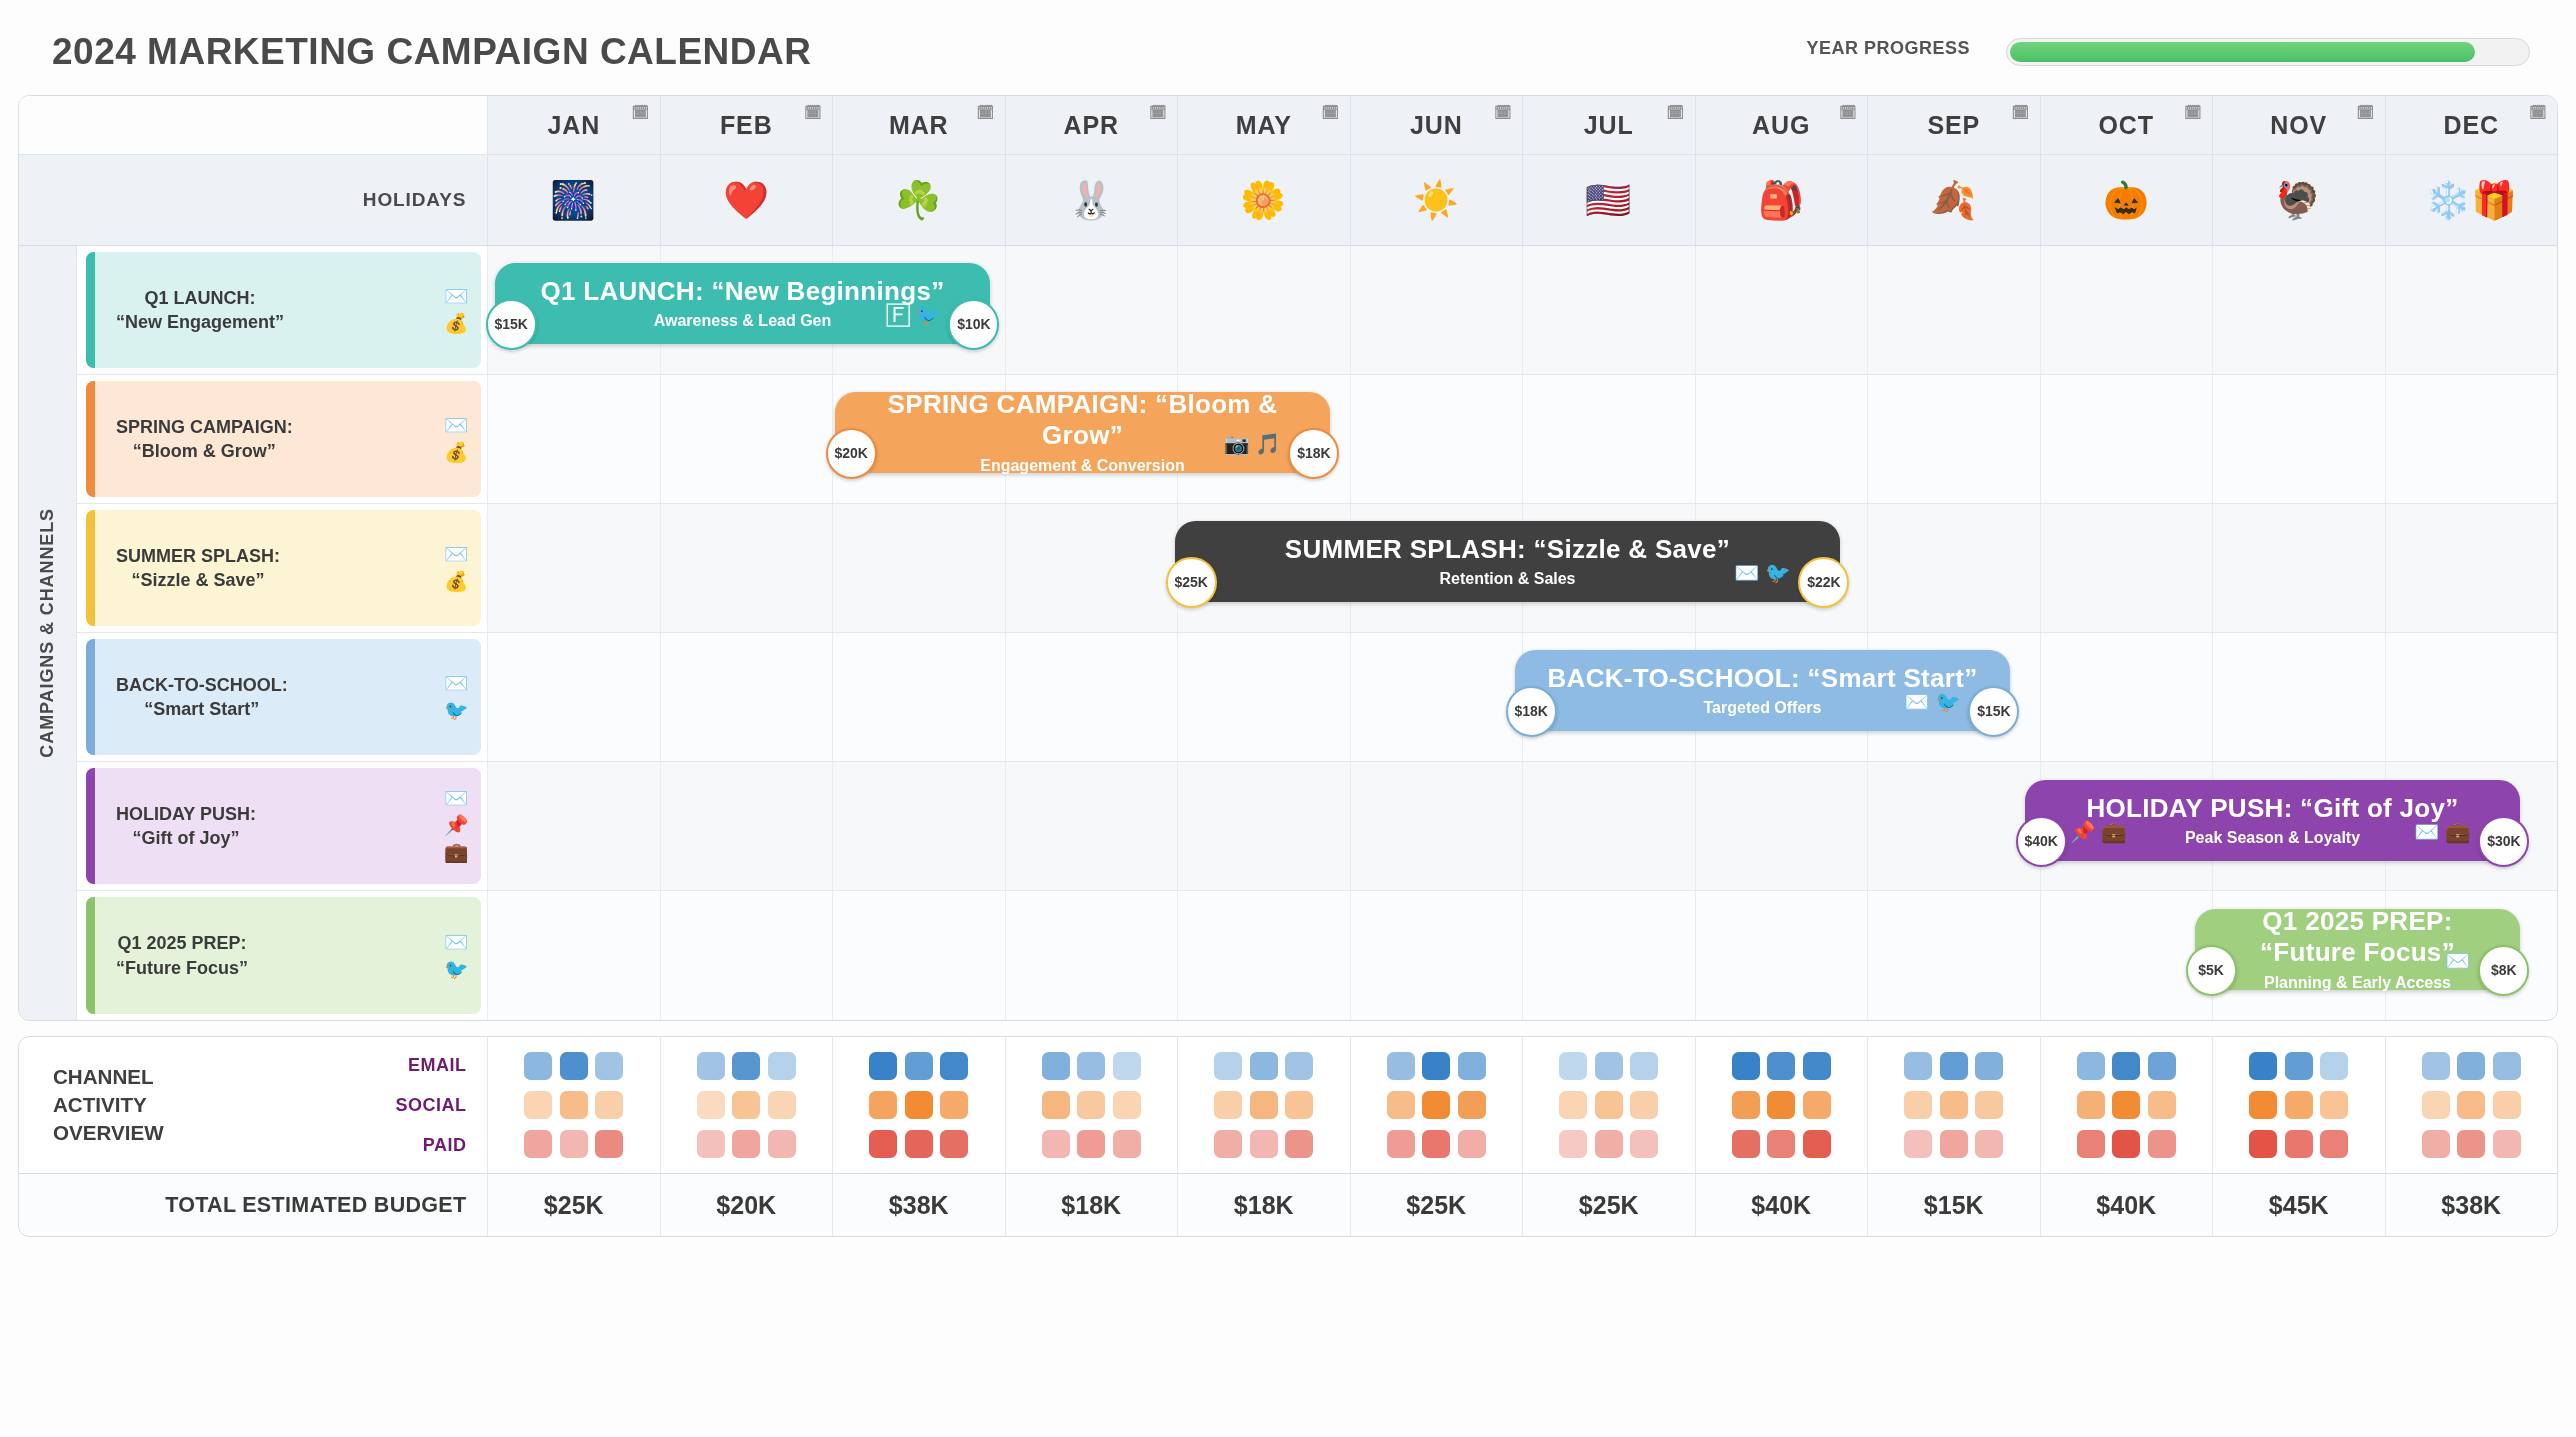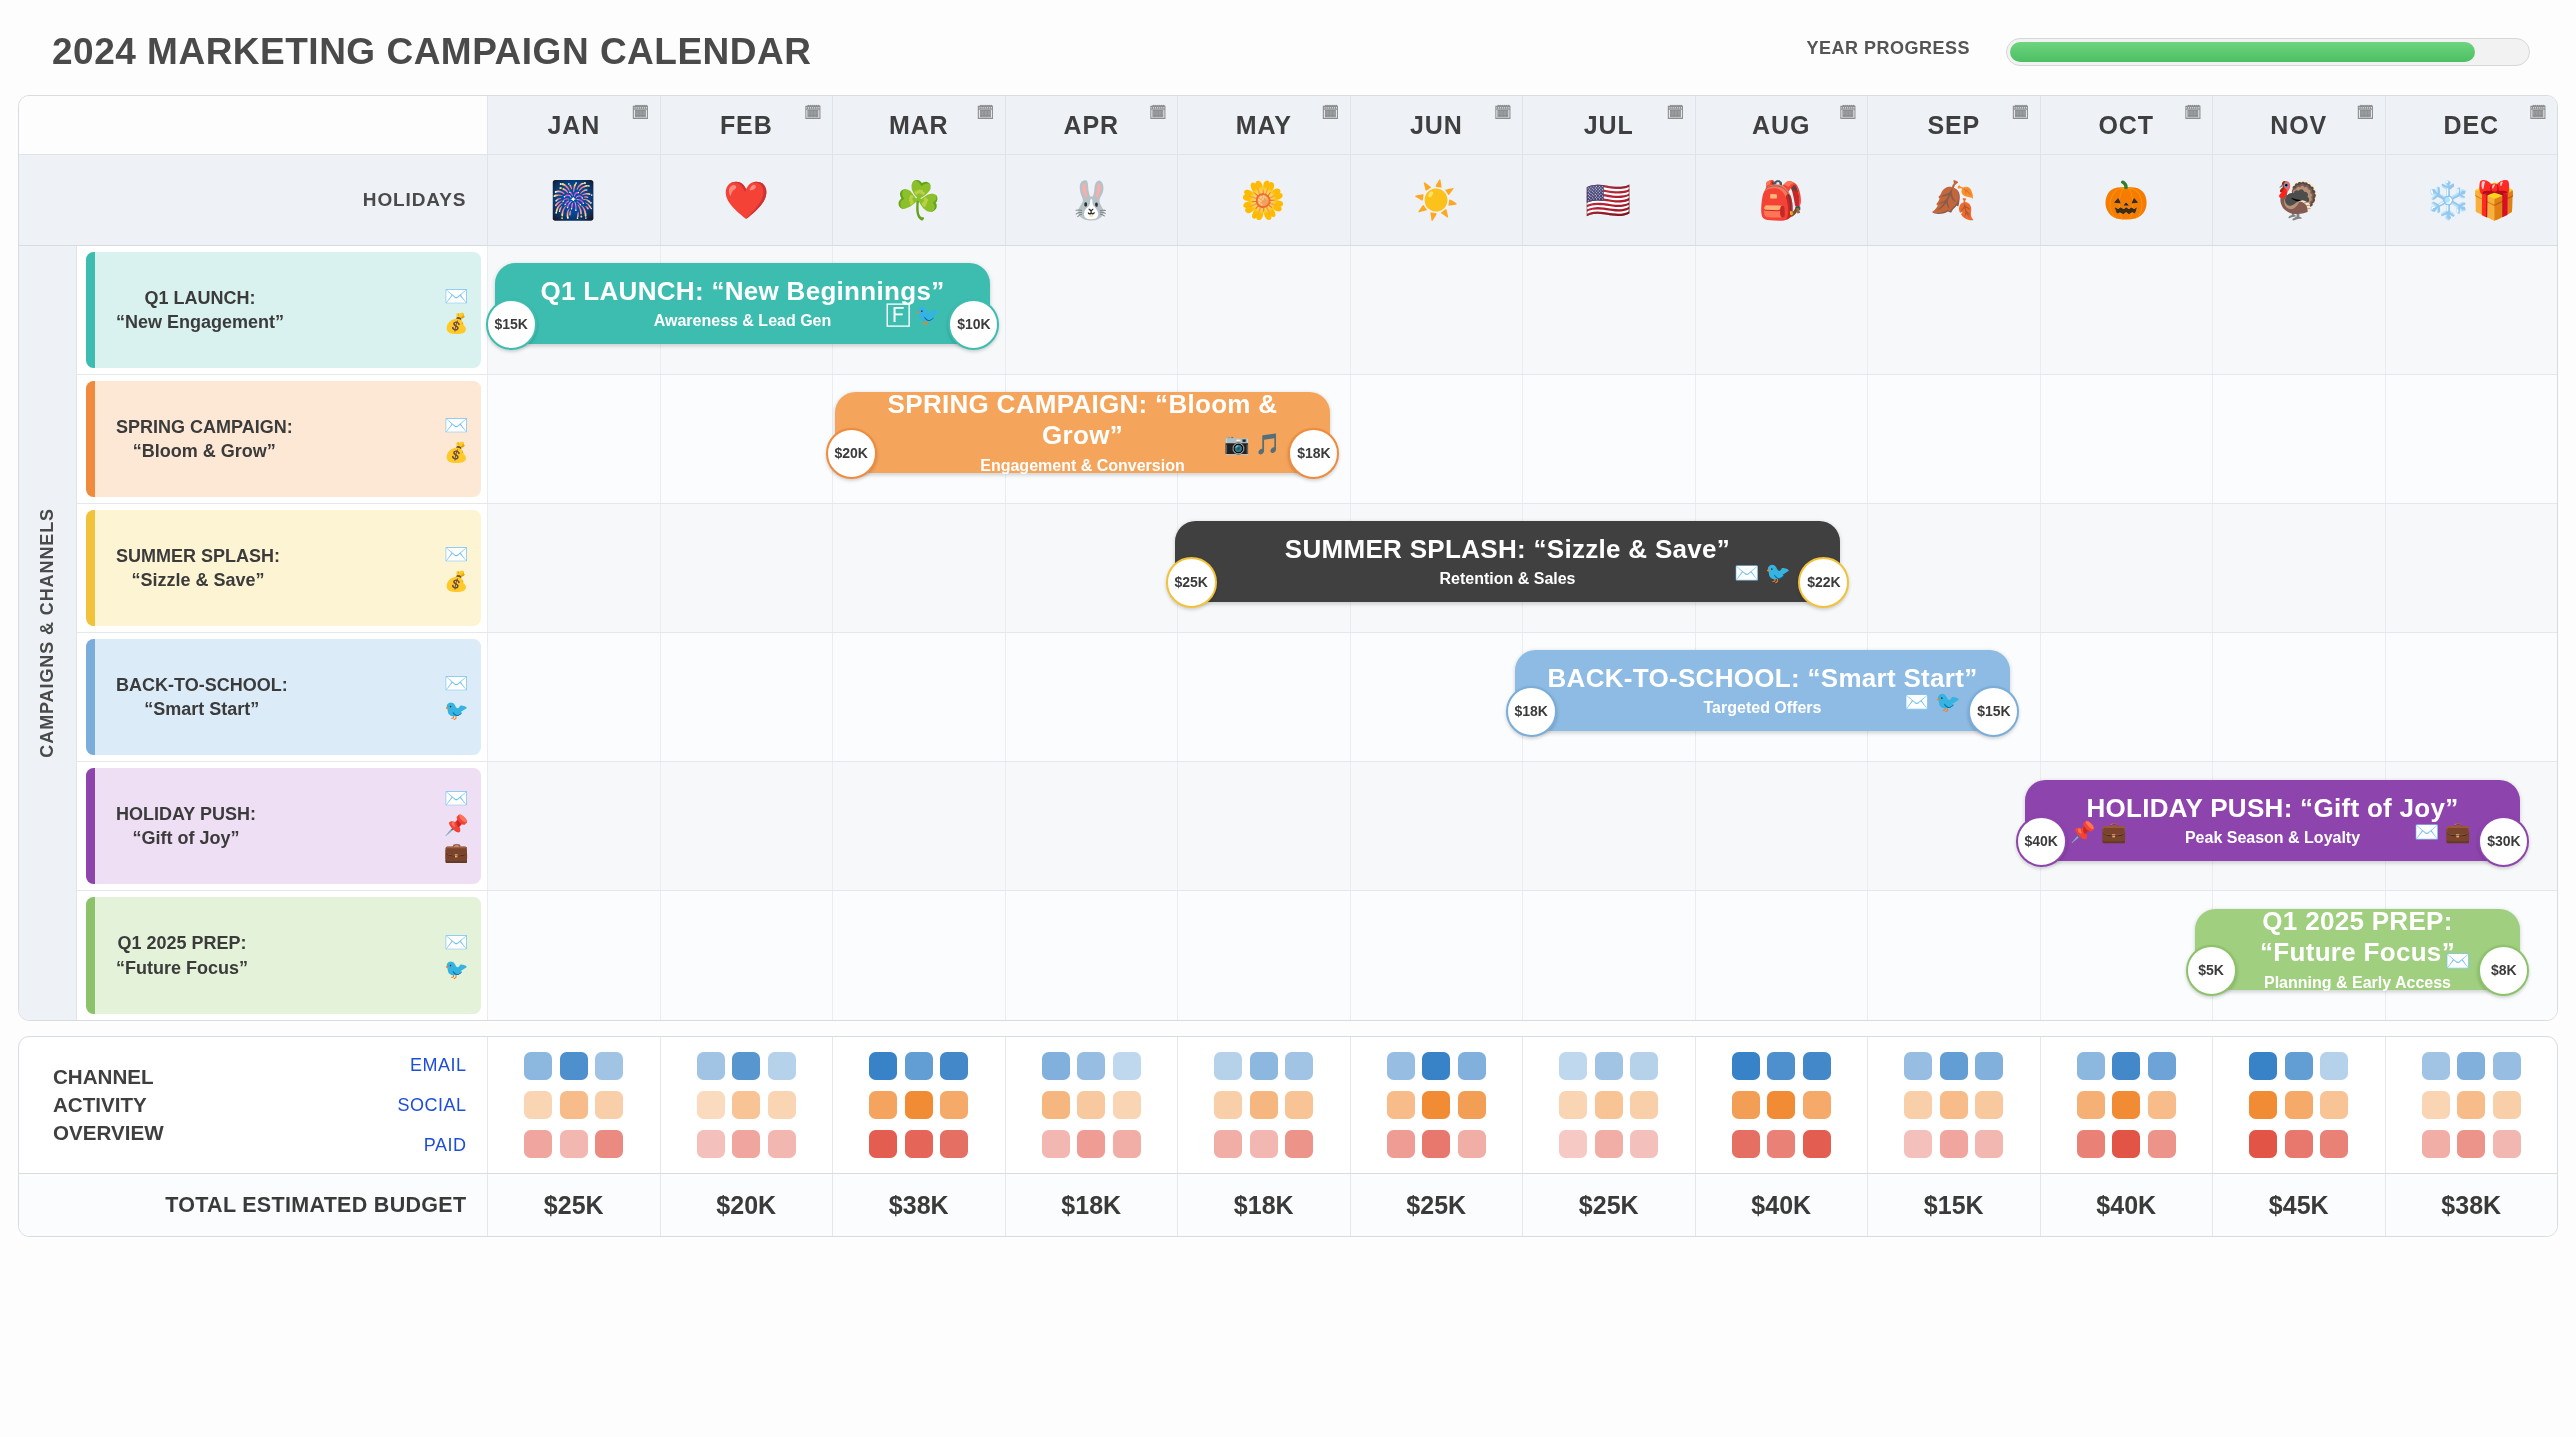--- a/index.html
+++ b/index.html
@@ -172,21 +172,21 @@
     width: 468px; min-width: 468px;
     display: flex; align-items: center;
     padding: 13px 0 13px 34px; gap: 15px;
   }
   .act-title { font-size: 20.6px; font-weight: bold; color: #3f3f3f; line-height: 1.35; }
   .act-rowlabels {
     margin-left: auto; padding-right: 20.6px;
     display: flex; flex-direction: column; gap: 19px;
     text-align: right;
   }
-  .act-rowlabels div { font-size: 18px; font-weight: normal; color: #1d4ed8; letter-spacing: 0.5px; }
+  .act-rowlabels div { font-size: 18px; font-weight: bold; color: #701a75; letter-spacing: 0.5px; }
   .act-months { flex: 1; display: flex; }
   .act-mcol {
     flex: 1 1 0; border-left: 0.9px solid #e4e8ed;
     padding: 15px 0;
     display: flex; flex-direction: column; gap: 11.2px; align-items: center;
   }
   .sqrow { display: flex; gap: 7.5px; }
   .sq { width: 28px; height: 28px; border-radius: 6.6px; }
 
   .budget-row {

